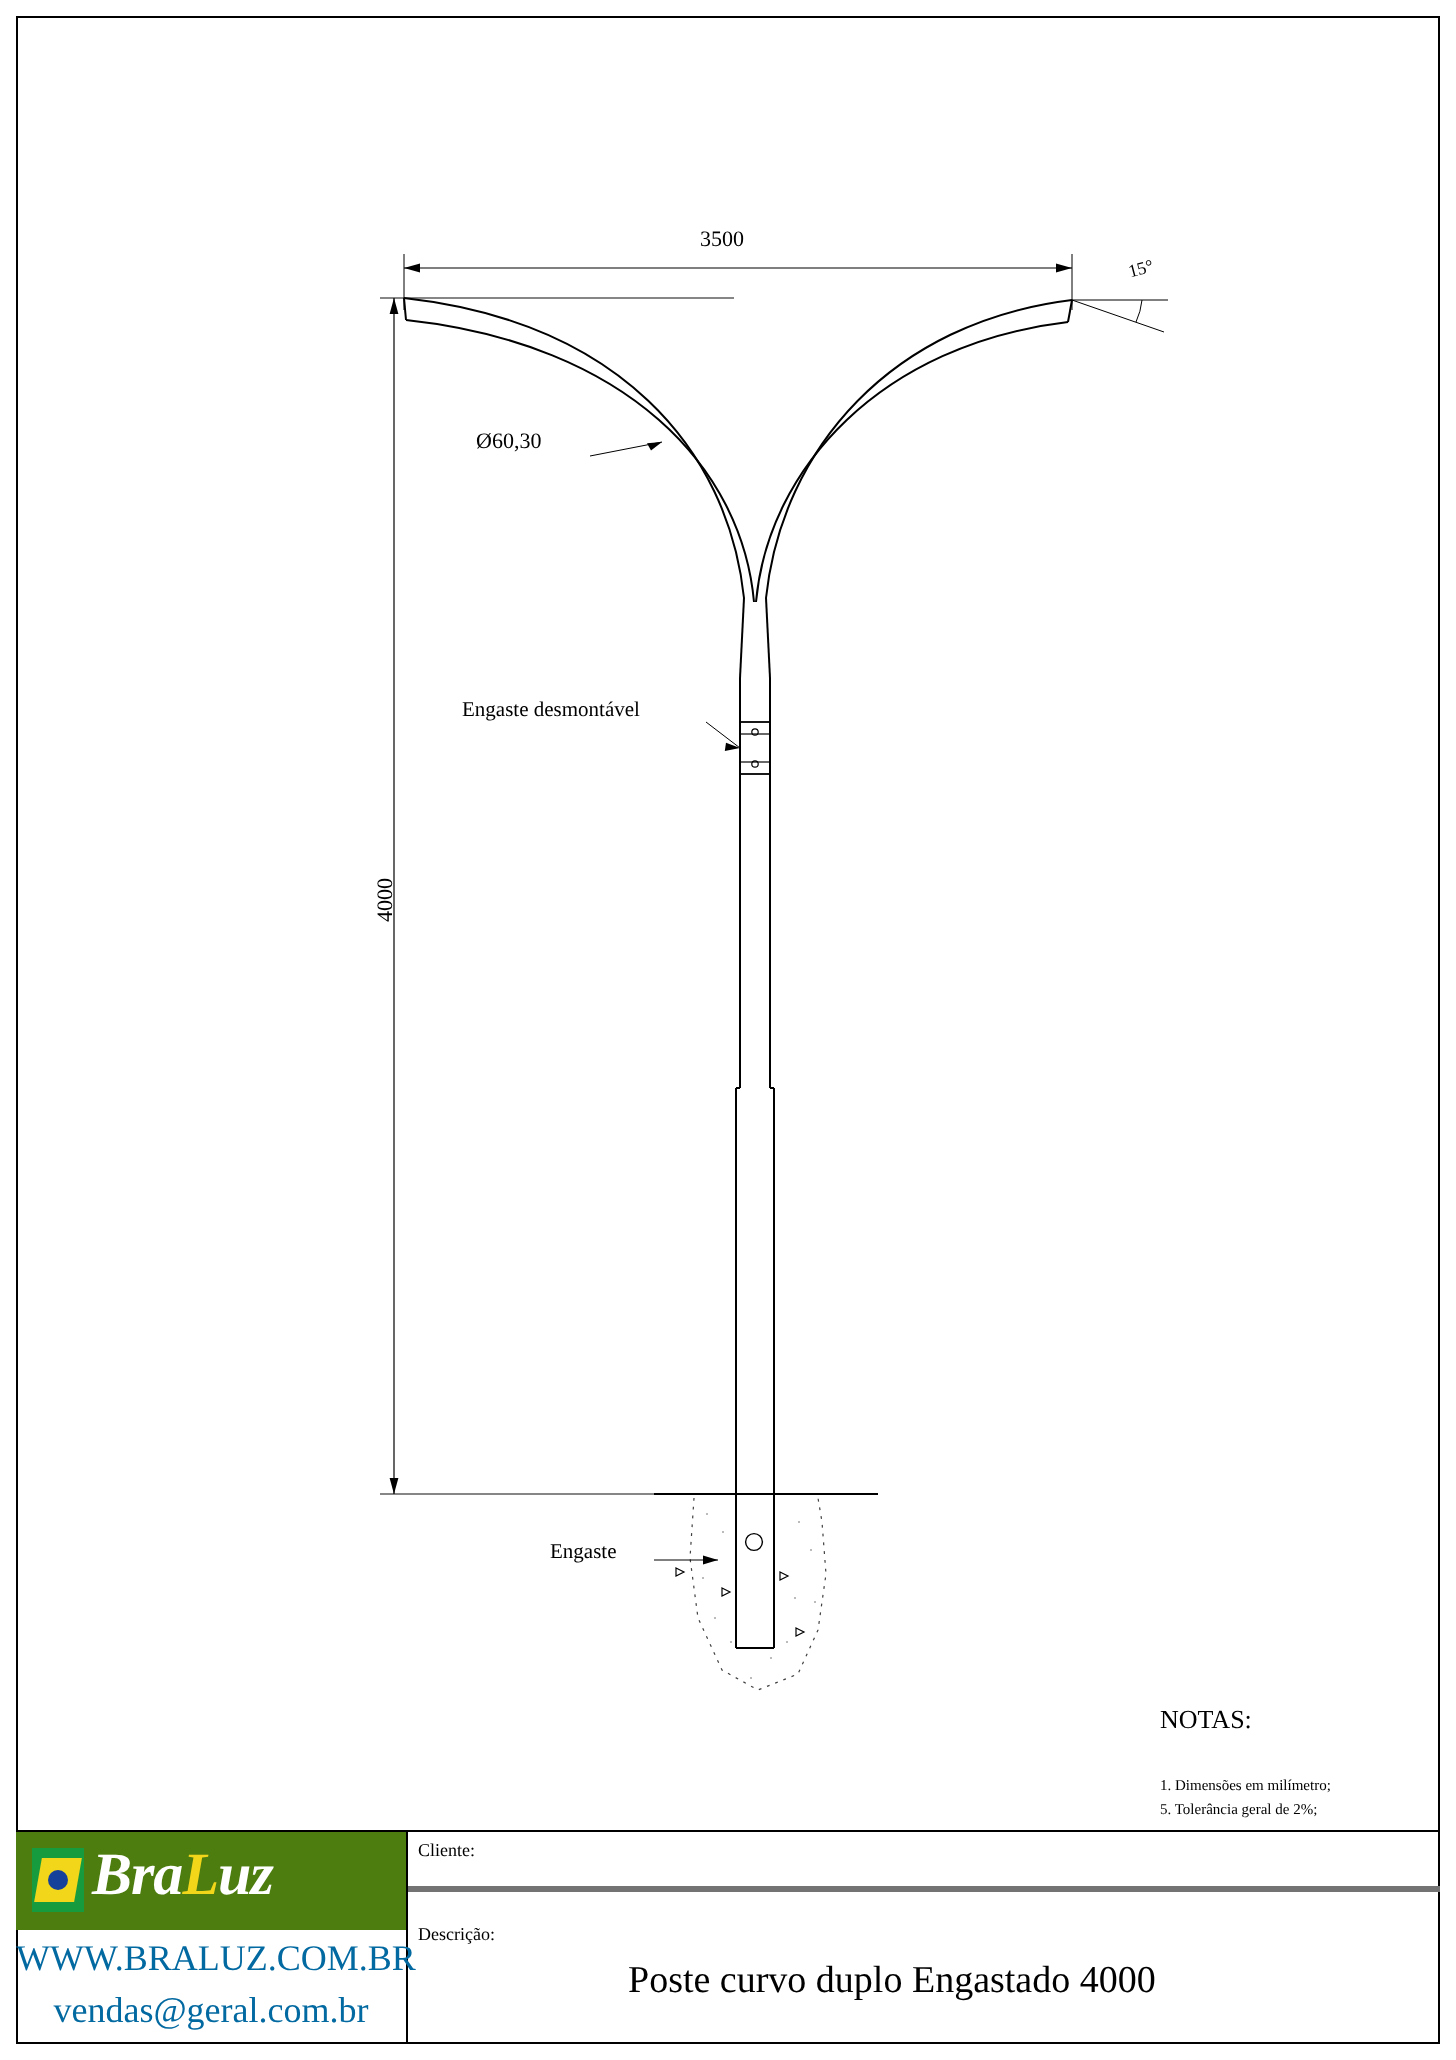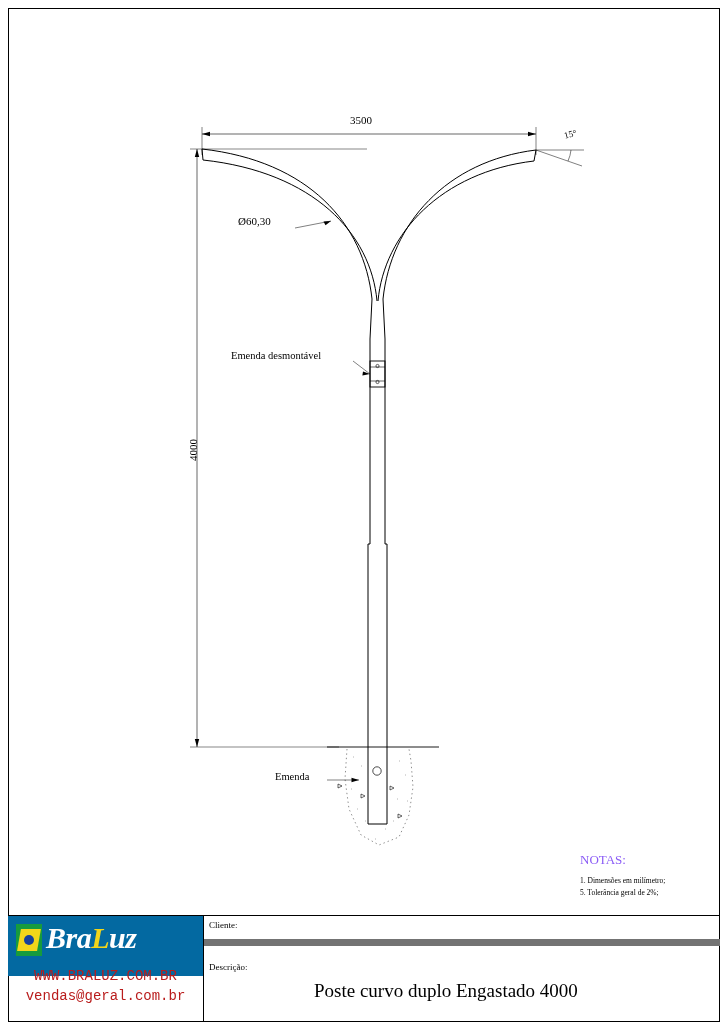--- a/index.html
+++ b/index.html
@@ -59,22 +59,22 @@
   }
   
   #notes {
     position: absolute;
     left: 580px;
     top: 852px;
     width: 135px;
   }
   #notes .notes-title {
     font-size: 13px;
-    color: #8b5cf6;
-    margin-bottom: 7px;
+    color: #000000;
+    margin-bottom: 19px;
   }
   #notes .note-line {
     font-size: 7.5px;
     color: #000000;
     line-height: 1.55;
     white-space: nowrap;
   }
   
   #titleblock {
     position: absolute;
@@ -92,22 +92,22 @@
     width: 196px;
     height: 106px;
     border-right: 1px solid #000000;
     box-sizing: border-box;
   }
   .logo-band {
     position: absolute;
     left: 0;
     top: 0;
     width: 195px;
-    height: 60px;
-    background: #0369a1;
+    height: 49px;
+    background: #4d7c0f;
     overflow: hidden;
   }
   .logo-flag {
     position: absolute;
     left: 8px;
     top: 8px;
     width: 26px;
     height: 32px;
   }
   .logo-flag .g {
@@ -143,37 +143,37 @@
   }
   .logo-text .hl { color: #f2d61a; }
   .contact {
     position: absolute;
     left: 0;
     top: 50px;
     width: 195px;
     text-align: center;
   }
   .contact div {
-    font-family: Liberation Mono, monospace;
-    font-size: 14px;
-    color: #b91c1c;
+    font-family: Liberation Serif, serif;
+    font-size: 18px;
+    color: #0369a1;
     line-height: 1.45;
   }
   .tb-right {
     position: absolute;
     left: 196px;
     top: 0;
     width: 516px;
     height: 106px;
   }
   .tb-row1 {
     position: absolute;
     left: 0; top: 0;
     width: 516px; height: 30px;
-    border-bottom: 7px solid #737373;
+    border-bottom: 3px solid #737373;
     box-sizing: border-box;
   }
   .tb-row2 {
     position: absolute;
     left: 0; top: 30px;
     width: 516px; height: 76px; margin-top: 12px;
   }
   .tb-field-label {
     position: absolute;
     left: 5px;
@@ -289,23 +289,23 @@
 
     
     <div class="txt dim-label" style="left:341px; top:105px;">3500</div>
 
     <div class="txt vert-label" style="left:178px; top:452px;">4000</div>
 
     <div class="txt lead-label" style="left:229px; top:206px; font-size:11px;">Ø60,30</div>
 
     <div class="txt angle-label" style="left:554px; top:122px;">15°</div>
 
-    <div class="txt lead-label" style="left:222px; top:341px; font-size:10.5px;">Emenda desmontável</div>
-
-    <div class="txt lead-label" style="left:266px; top:762px; font-size:10.5px;">Emenda</div>
+    <div class="txt lead-label" style="left:222px; top:341px; font-size:10.5px;">Engaste desmontável</div>
+
+    <div class="txt lead-label" style="left:266px; top:762px; font-size:10.5px;">Engaste</div>
   </div>
 
   <div id="notes">
     <div class="notes-title">NOTAS:</div>
     <div class="note-line">1. Dimensões em milímetro;</div>
     <div class="note-line">5. Tolerância geral de 2%;</div>
   </div>
 
   <div id="titleblock">
 

